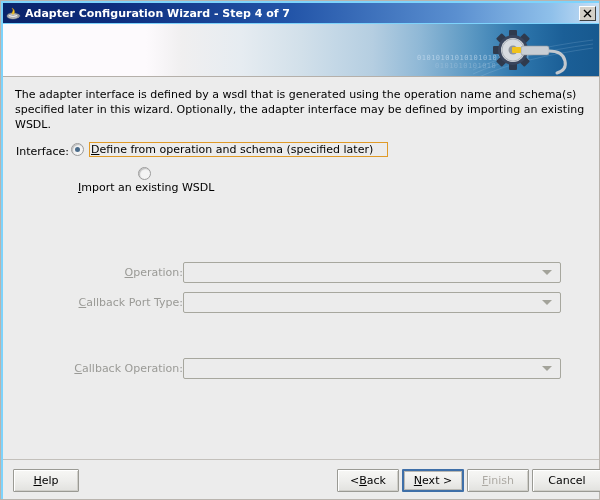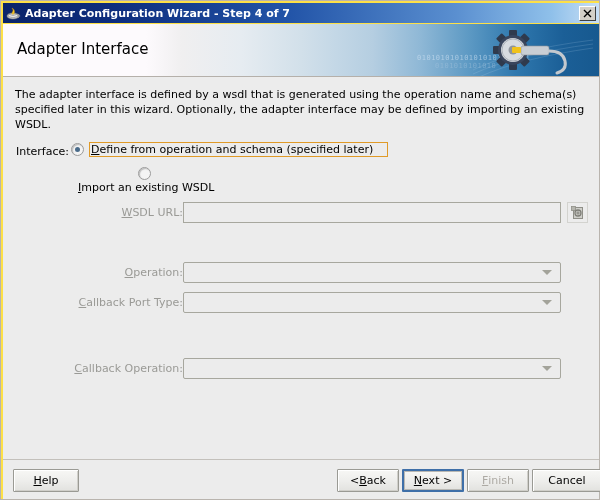--- a/index.html
+++ b/index.html
@@ -14,21 +14,21 @@
     font-size: 11px;
     overflow: hidden;
   }
 
   .window {
     position: absolute;
     left: 0; top: 0;
     width: 600px;
     height: 500px;
     box-sizing: border-box;
-    background: #fde047;
+    background: #7dd3fc;
     border: 1px solid #b9b4ae;
   }
 
   
   .titlebar {
     position: absolute;
     left: 2px; top: 2px;
     width: 596px;
     height: 20px;
     background: linear-gradient(to right, #0a246a 0%, #0d2d7d 18%, #2254a8 48%, #5a8fd0 76%, #8fc0ea 92%, #c8dff5 100%);
@@ -328,51 +328,38 @@
         <circle cx="0" cy="0" r="12" fill="#d7dbe0"></circle>
         <circle cx="0" cy="0" r="11" fill="none" stroke="#aab0b8" stroke-width="1"></circle>
         <circle cx="0" cy="0" r="4.5" fill="#8e949c"></circle>
       </g>
       <g>
         <rect x="48" y="22" width="28" height="9" rx="2" fill="#c9ced4" stroke="#8d939b" stroke-width="0.6"></rect>
         <rect x="39" y="23" width="9" height="6" rx="1" fill="#f0c21c"></rect>
         <path d="M76 27 q14 0 16 10 q2 9 -8 12" fill="none" stroke="#c3c8ce" stroke-width="3" stroke-linecap="round"></path>
       </g>
     </svg>
-    <div class="banner-title">Adapter Interface</div>
   </div>
 
   <div class="content">
 
     <div class="desc">The adapter interface is defined by a wsdl that is generated using the operation name and schema(s) specified later in this wizard.  Optionally, the adapter interface may be defined by importing an existing WSDL.</div>
 
     <div class="interface-label">Interface:</div>
 
     <div class="radio-row r1">
       <div class="radio checked"></div>
       <div class="radio-label focused"><span class="mn">D</span><span>efine from operation and schema (specified later)</span></div>
     </div>
 
     <div class="radio-row r2">
       <div class="radio"></div>
       <div class="radio-label"><span class="mn">I</span><span>mport an existing WSDL</span></div>
     </div>
 
-    <div class="form-row" style="top:125px;">
-      <div class="form-label"><span class="mn">W</span><span>SDL URL:</span></div>
-      <div class="field text"></div>
-      <div class="browse-btn">
-        <svg width="15" height="15" viewBox="0 0 15 15">
-          <rect x="3.5" y="2.5" width="9" height="11" fill="#cfcfca" stroke="#8f8f88" stroke-width="1"></rect>
-          <rect x="1.5" y="1.5" width="4" height="4" fill="#b5b5ae" stroke="#8f8f88" stroke-width="0.8"></rect>
-          <circle cx="8" cy="8" r="3" fill="none" stroke="#7e7e77" stroke-width="1.3"></circle>
-          <path d="M8 6.2 v3.6 M6.2 8 h3.6" stroke="#7e7e77" stroke-width="0.9"></path>
-        </svg>
-      </div>
-    </div>
 
 
     <div class="form-row" style="top:185px;">
       <div class="form-label"><span class="mn">O</span><span>peration:</span></div>
       <div class="field combo">
         <div class="combo-arrow"></div>
       </div>
     </div>
 
     <div class="form-row" style="top:215px;">

